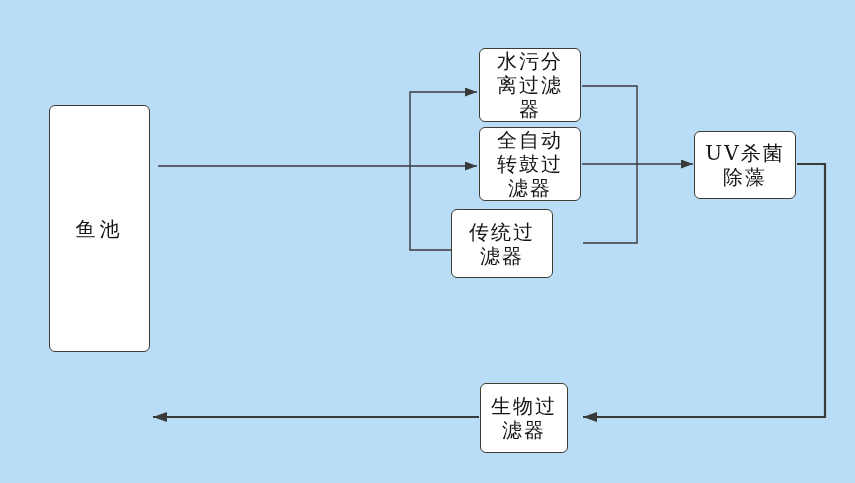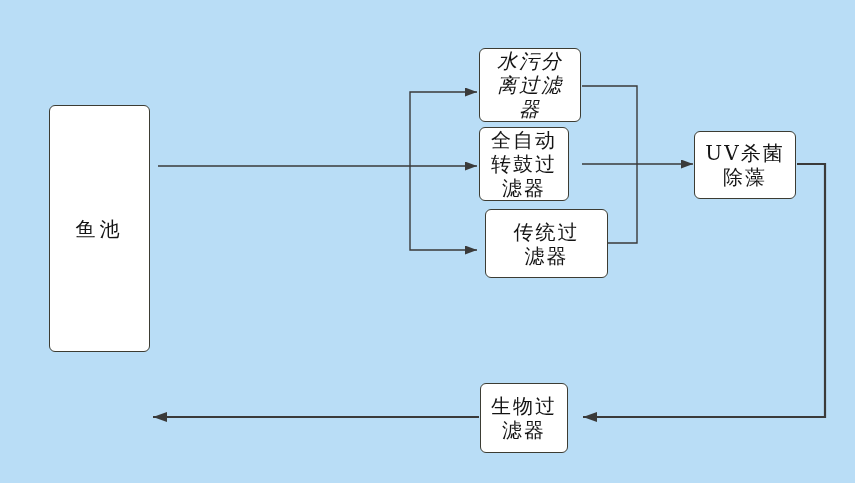--- a/index.html
+++ b/index.html
@@ -28,23 +28,23 @@
     display:block;
     text-align:center;
     white-space:pre-line;
     font-size:20px;
     line-height:24px;
     letter-spacing:2px;
     color:#141414;
   }
   .n-pond{left:49px;top:105px;width:101px;height:247px;}
   .n-pond .lbl{letter-spacing:4px;}
-  .n-f1{left:479px;top:48px;width:102px;height:74px;font-style:italic;}
-  .n-f2{left:479px;top:127px;width:90px;height:74px;align-items:center;}
-  .n-f3{left:485px;top:209px;width:123px;height:69px;}
+  .n-f1{left:479px;top:48px;width:102px;height:74px;}
+  .n-f2{left:479px;top:127px;width:102px;height:74px;align-items:center;}
+  .n-f3{left:451px;top:209px;width:102px;height:69px;}
   .n-uv{left:694px;top:131px;width:102px;height:68px;}
   .n-bio{left:480px;top:383px;width:88px;height:70px;}
 </style>
 </head>
 <body>
 
 <div class="canvas">
 
   <svg class="edges" viewBox="0 0 855 483" xmlns="http://www.w3.org/2000/svg">
     <defs>

